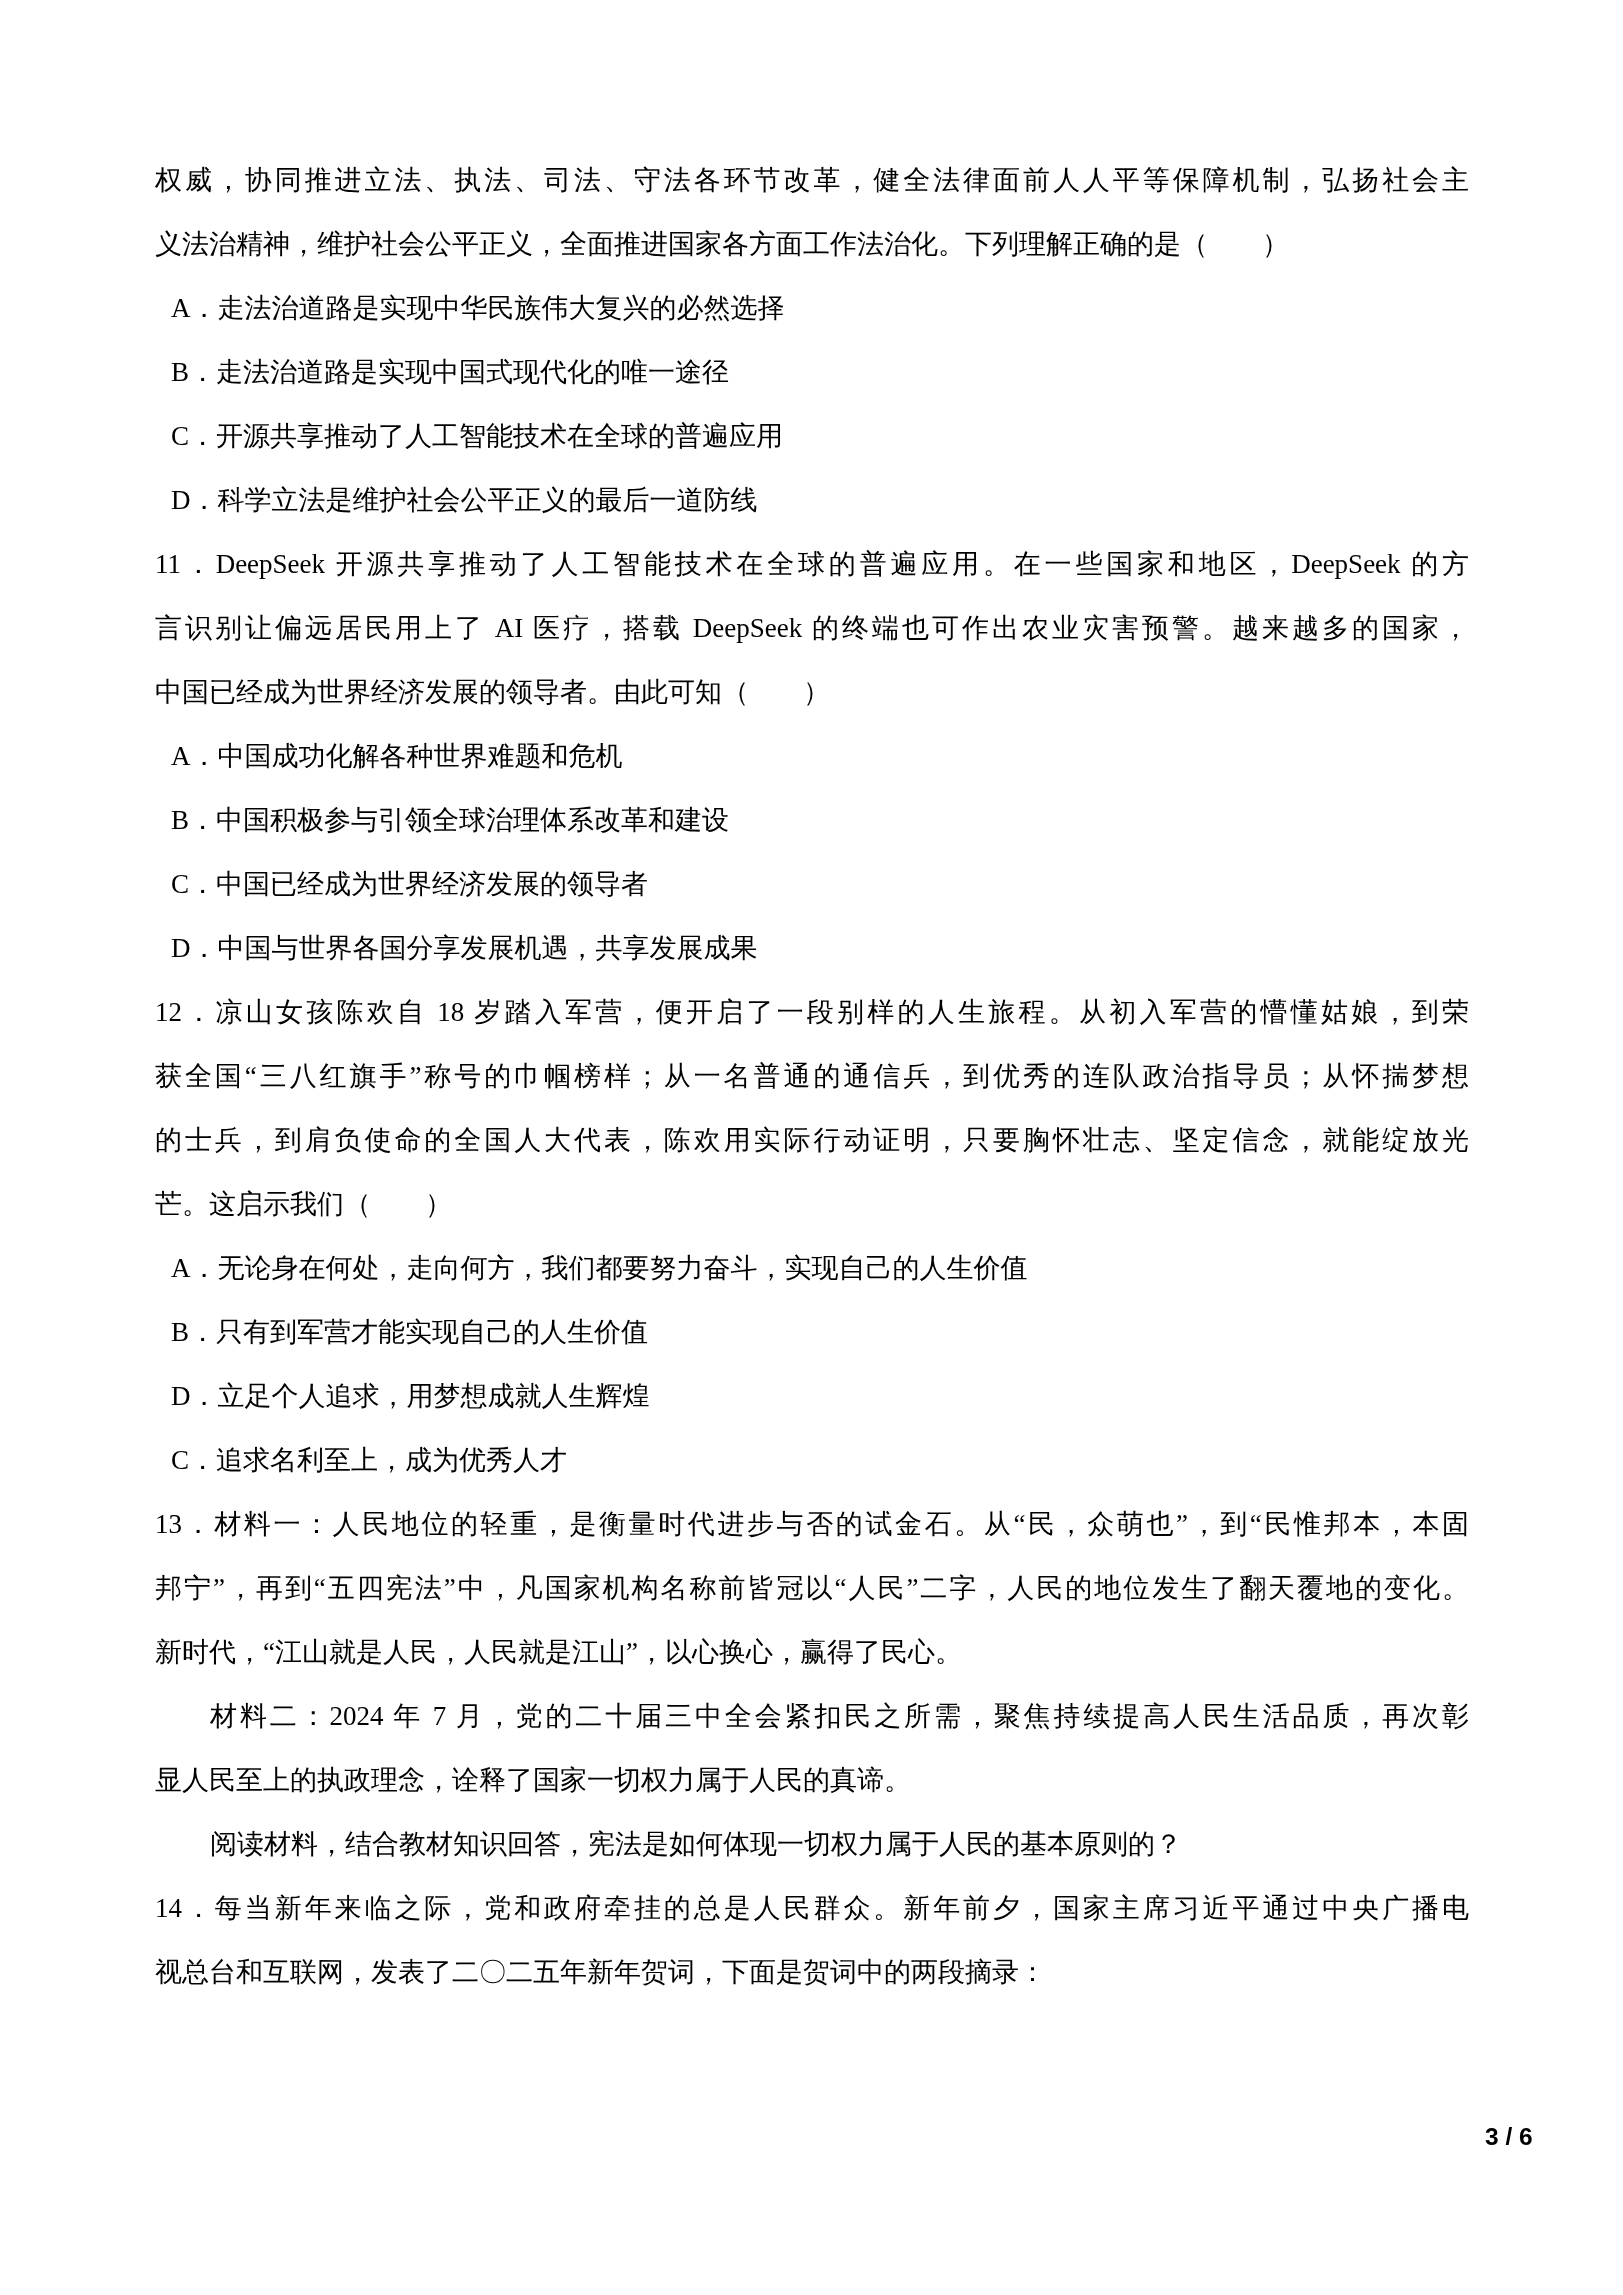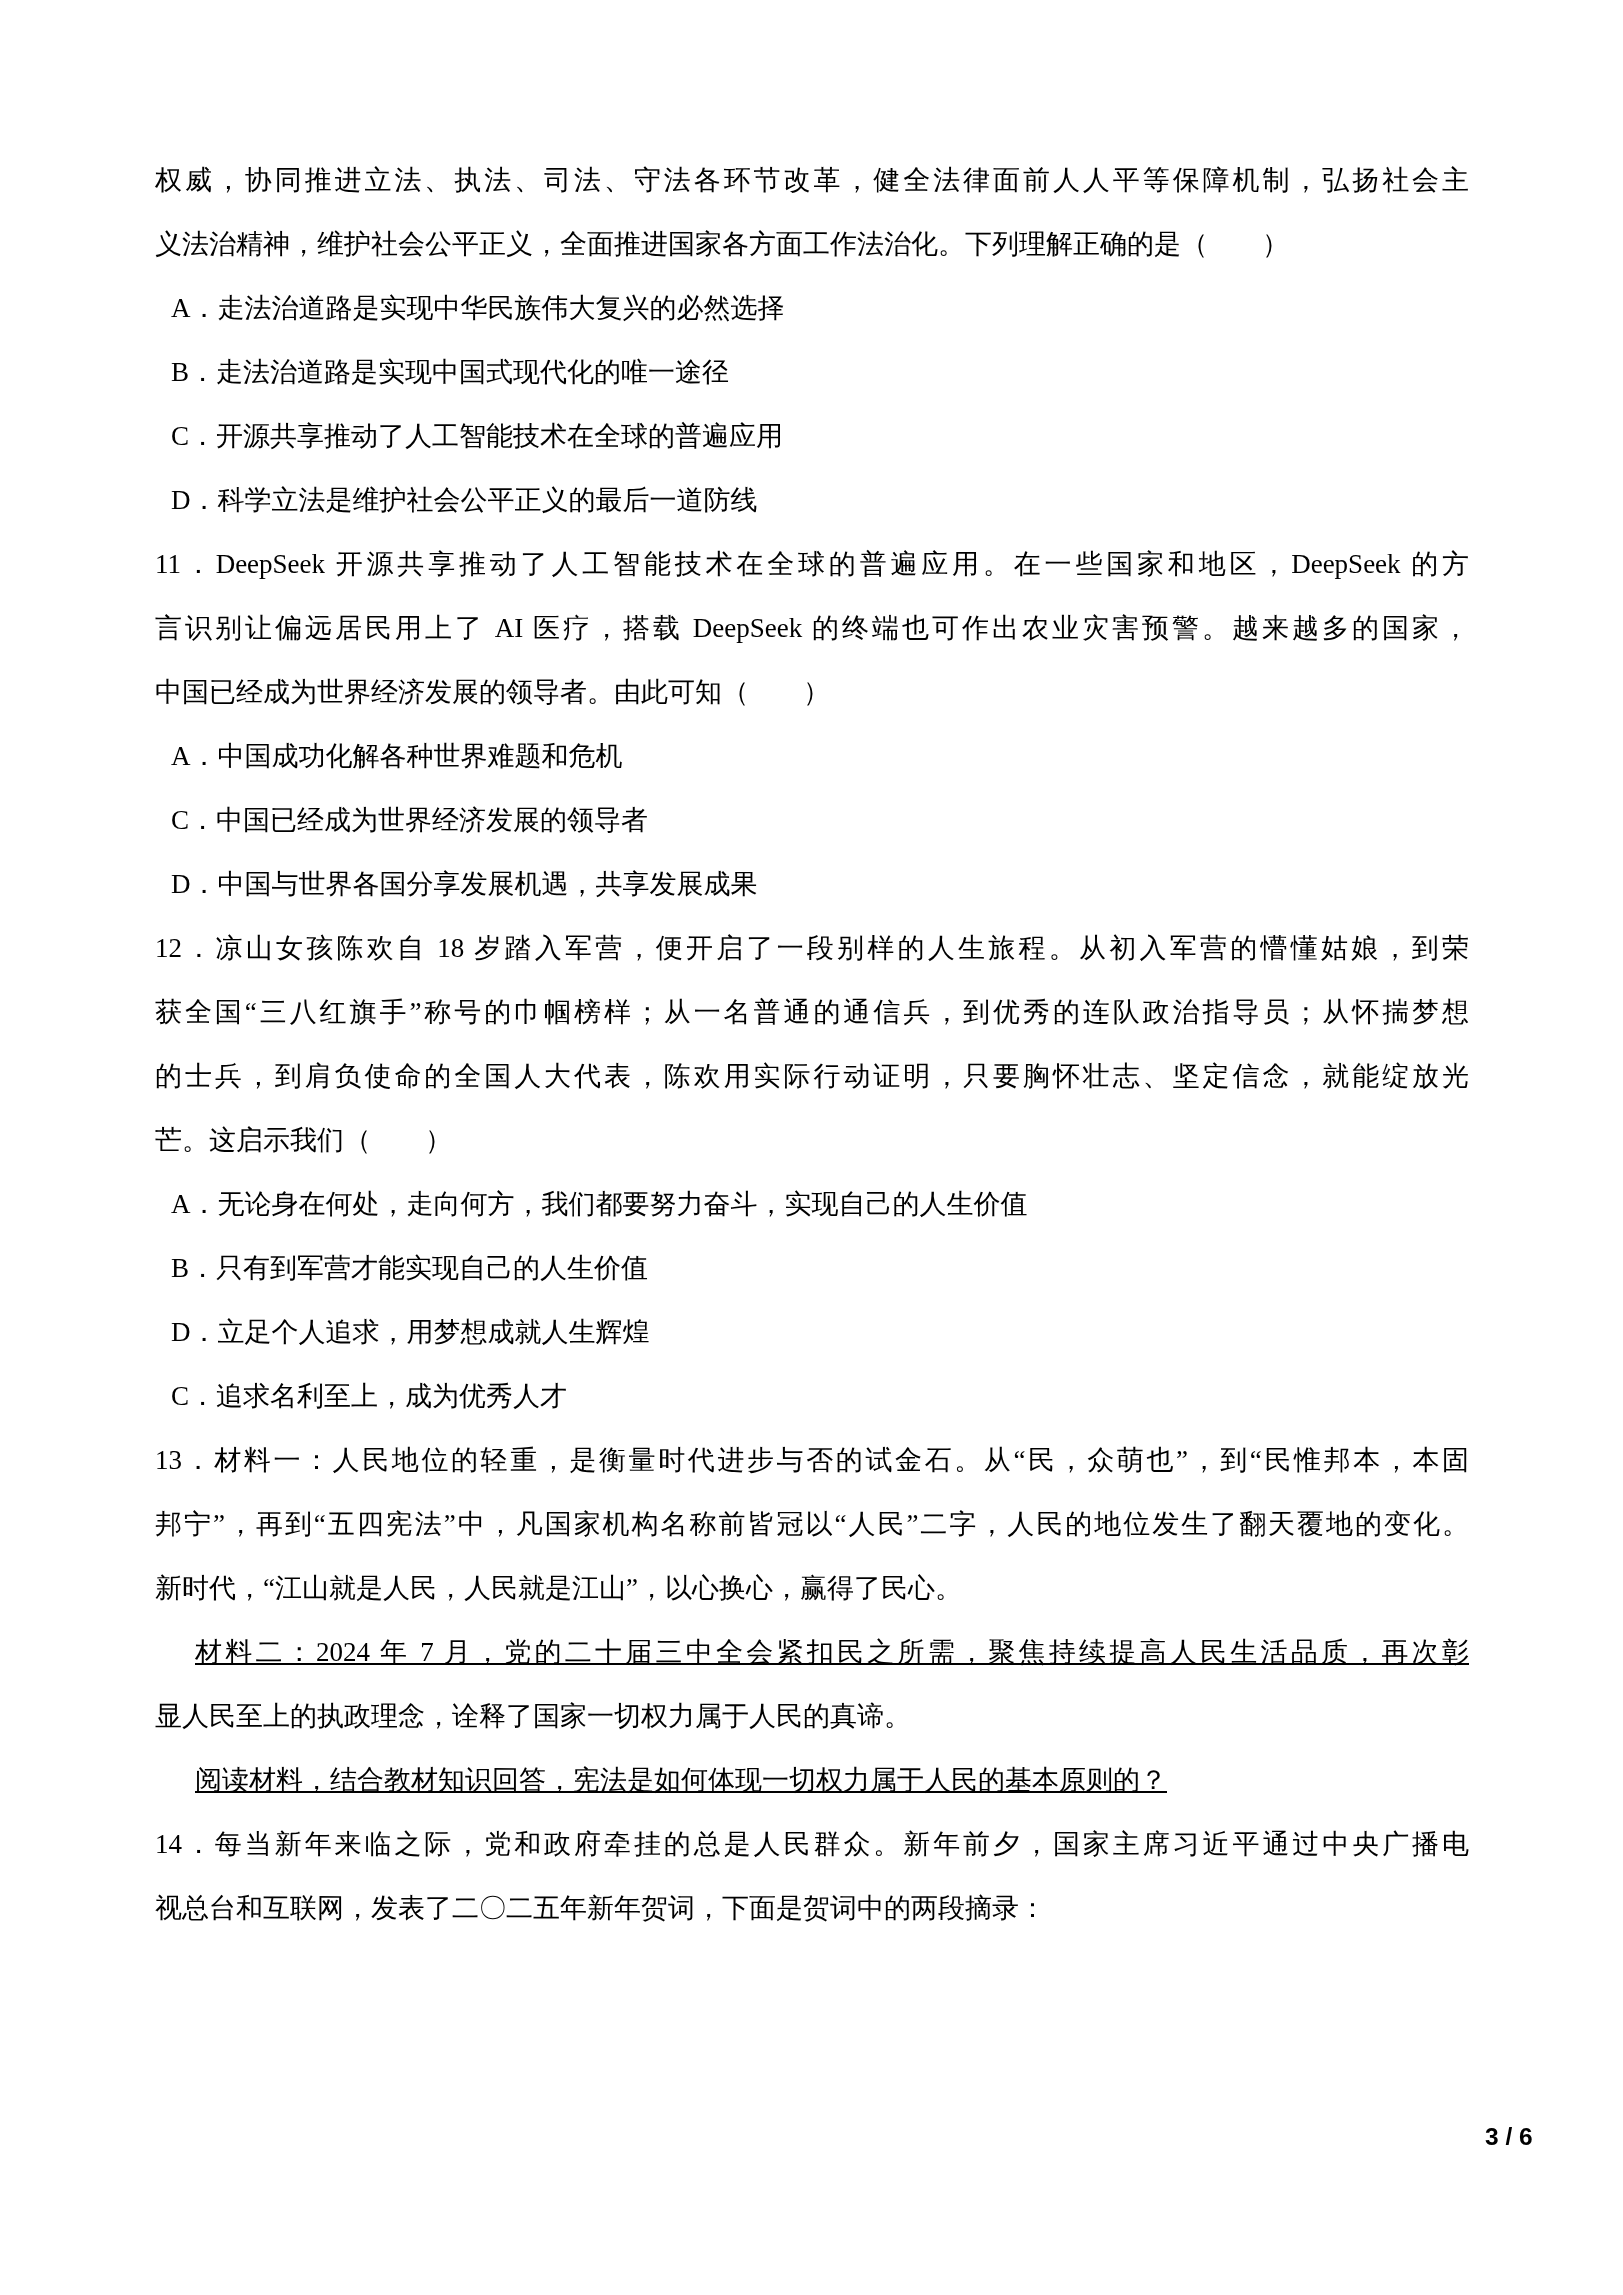--- a/index.html
+++ b/index.html
@@ -31,22 +31,21 @@
   }
   .line.justify {
     white-space: normal;
     text-align: justify;
     text-align-last: justify;
   }
   .line.option {
     margin-left: 16px;
   }
   .line.para {
-    margin-left: 40px;
-    text-decoration: underline;
+    margin-left: 55px;
   }
   .page-number {
     position: absolute;
     top: 2123px;
     left: 1485px;
     font-family: "Liberation Sans", "DejaVu Sans", sans-serif;
     font-weight: 700;
     font-size: 24.5px;
     line-height: 28px;
     color: #000000;
@@ -61,20 +60,21 @@
   <div class="line justify">权威，协同推进立法、执法、司法、守法各环节改革，健全法律面前人人平等保障机制，弘扬社会主</div>
       <div class="line">义法治精神，维护社会公平正义，全面推进国家各方面工作法治化。下列理解正确的是（　　）</div>
       <div class="line option">A．走法治道路是实现中华民族伟大复兴的必然选择</div>
       <div class="line option">B．走法治道路是实现中国式现代化的唯一途径</div>
       <div class="line option">C．开源共享推动了人工智能技术在全球的普遍应用</div>
       <div class="line option">D．科学立法是维护社会公平正义的最后一道防线</div>
       <div class="line justify">11．DeepSeek 开源共享推动了人工智能技术在全球的普遍应用。在一些国家和地区，DeepSeek 的方</div>
       <div class="line justify">言识别让偏远居民用上了 AI 医疗，搭载 DeepSeek 的终端也可作出农业灾害预警。越来越多的国家，</div>
       <div class="line">中国已经成为世界经济发展的领导者。由此可知（　　）</div>
       <div class="line option">A．中国成功化解各种世界难题和危机</div>
+      <div class="line option">B．中国积极参与引领全球治理体系改革和建设</div>
       <div class="line option">C．中国已经成为世界经济发展的领导者</div>
       <div class="line option">D．中国与世界各国分享发展机遇，共享发展成果</div>
       <div class="line justify">12．凉山女孩陈欢自 18 岁踏入军营，便开启了一段别样的人生旅程。从初入军营的懵懂姑娘，到荣</div>
       <div class="line justify">获全国“三八红旗手”称号的巾帼榜样；从一名普通的通信兵，到优秀的连队政治指导员；从怀揣梦想</div>
       <div class="line justify">的士兵，到肩负使命的全国人大代表，陈欢用实际行动证明，只要胸怀壮志、坚定信念，就能绽放光</div>
       <div class="line">芒。这启示我们（　　）</div>
       <div class="line option">A．无论身在何处，走向何方，我们都要努力奋斗，实现自己的人生价值</div>
       <div class="line option">B．只有到军营才能实现自己的人生价值</div>
       <div class="line option">D．立足个人追求，用梦想成就人生辉煌</div>
       <div class="line option">C．追求名利至上，成为优秀人才</div>

